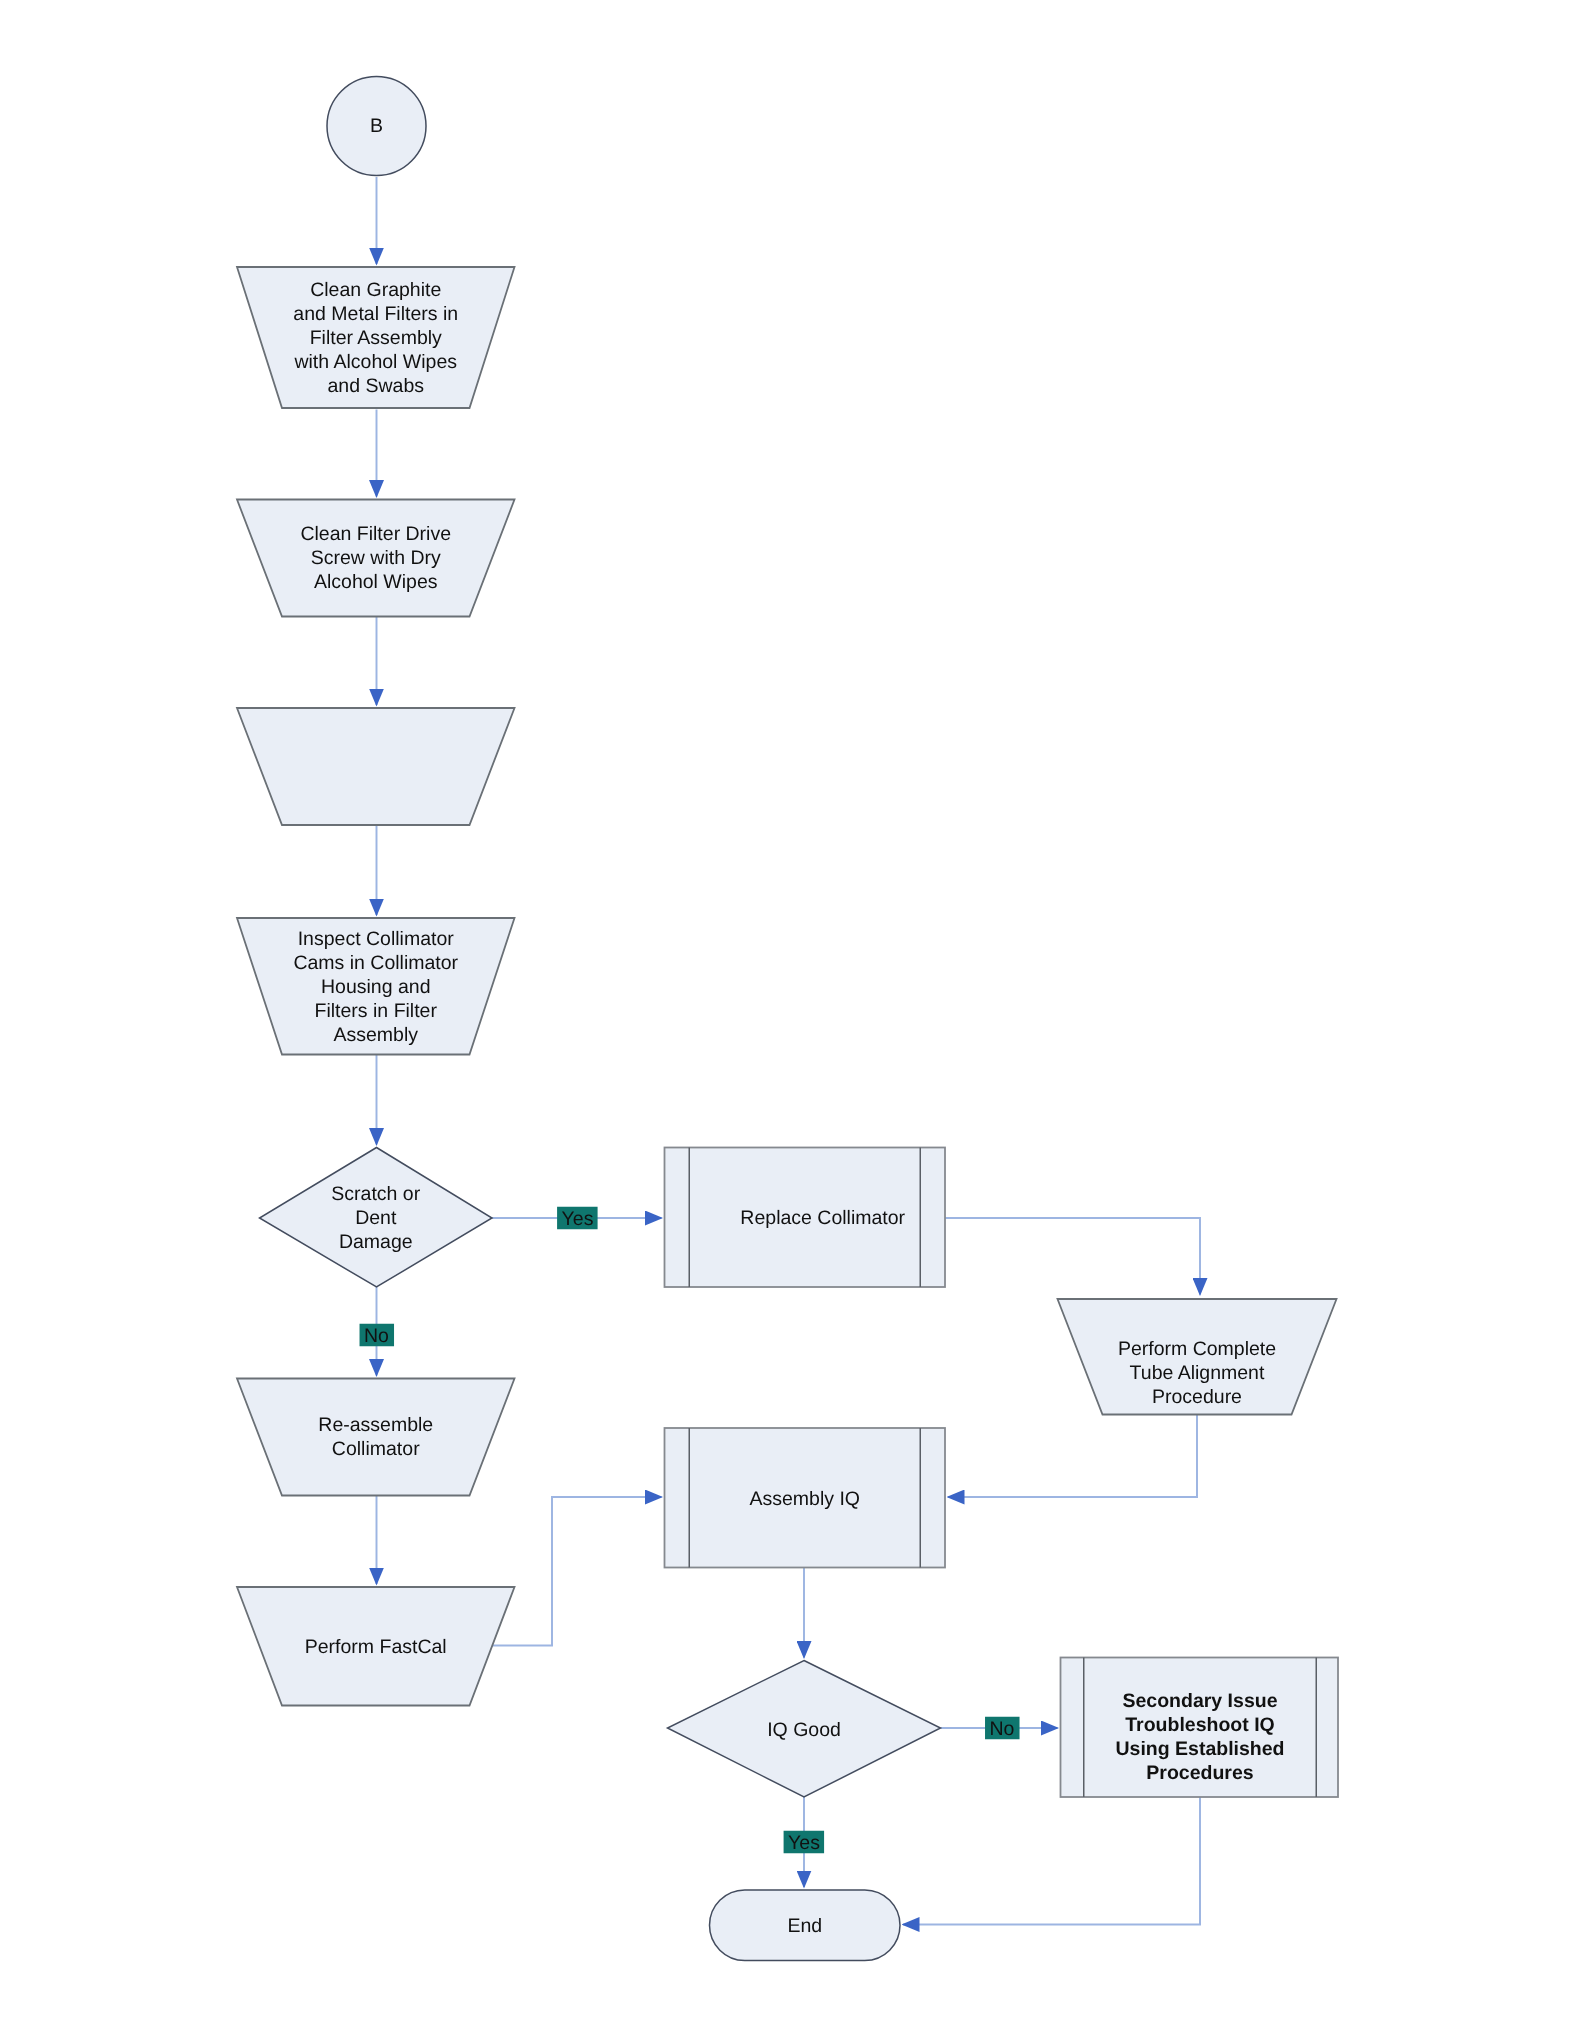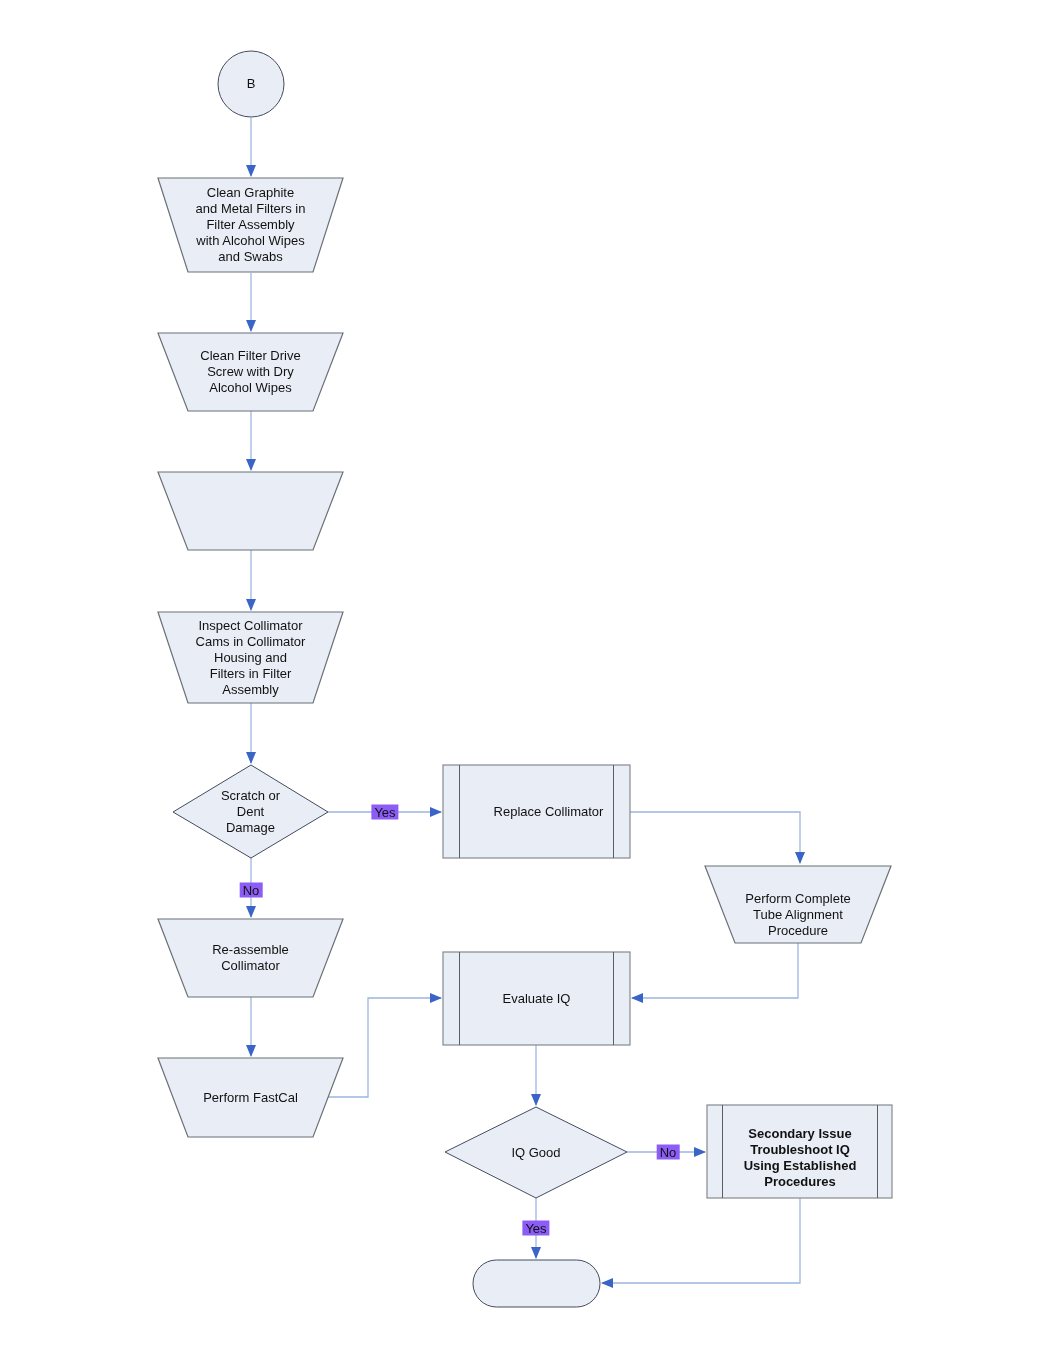--- a/index.html
+++ b/index.html
@@ -19,21 +19,21 @@
     justify-content: center;
     text-align: center;
     font: 13px/16px "Liberation Sans", sans-serif;
     color: #111111;
     white-space: pre-line;
     pointer-events: none;
   }
   .edge-lbl {
     position: absolute;
     transform: translate(-50%, -50%);
-    background: #8b5cf6;
+    background: #0f766e;
     padding: 0 3px;
     font: 13px/15px "Liberation Sans", sans-serif;
     color: #111111;
     pointer-events: none;
   }
   .shape   { fill: #E9EEF6; stroke: #6a7076; stroke-width: 1.2; }
   .shape-d { fill: #E9EEF6; stroke: #434c5e; stroke-width: 1; }
   .shape-r { fill: #E9EEF6; stroke: #85898f; stroke-width: 1.2; }
   .bar     { stroke: #5a5f66; stroke-width: 1; }
   .conn    { fill: none; stroke: #9DB5E2; stroke-width: 1.3; }
@@ -120,25 +120,26 @@
   <div class="lbl" style="left:173px; top:765px; width:155px; height:93px;">Scratch or
 Dent
 Damage</div>
   <div class="lbl" style="left:472px; top:765px; width:153px; height:93px;">Replace Collimator</div>
   <div class="lbl" style="left:705px; top:866px; width:186px; height:97px;">Perform Complete
 Tube Alignment
 Procedure</div>
   <div class="lbl" style="left:158px; top:1058px;width:185px; height:79px;">Perform FastCal</div>
   <div class="lbl" style="left:158px; top:919px; width:185px; height:78px;">Re-assemble
 Collimator</div>
-  <div class="lbl" style="left:460px; top:952px; width:153px; height:93px;">Evaluate IQ</div>
+  <div class="lbl" style="left:460px; top:952px; width:153px; height:93px;">Assembly IQ</div>
   <div class="lbl" style="left:445px; top:1107px;width:182px; height:91px;">IQ Good</div>
   <div class="lbl" style="left:723px; top:1105px;width:154px; height:106px;font-weight:bold;">Secondary Issue
 Troubleshoot IQ
 Using Established
 Procedures</div>
+  <div class="lbl" style="left:473px; top:1260px;width:127px; height:47px;">End</div>
 
   <div class="edge-lbl" style="left:385px; top:812px;">Yes</div>
   <div class="edge-lbl" style="left:251px; top:890px;">No</div>
   <div class="edge-lbl" style="left:668px; top:1152px;">No</div>
   <div class="edge-lbl" style="left:536px; top:1228px;">Yes</div>
 
 </div>
 
 </body></html>

